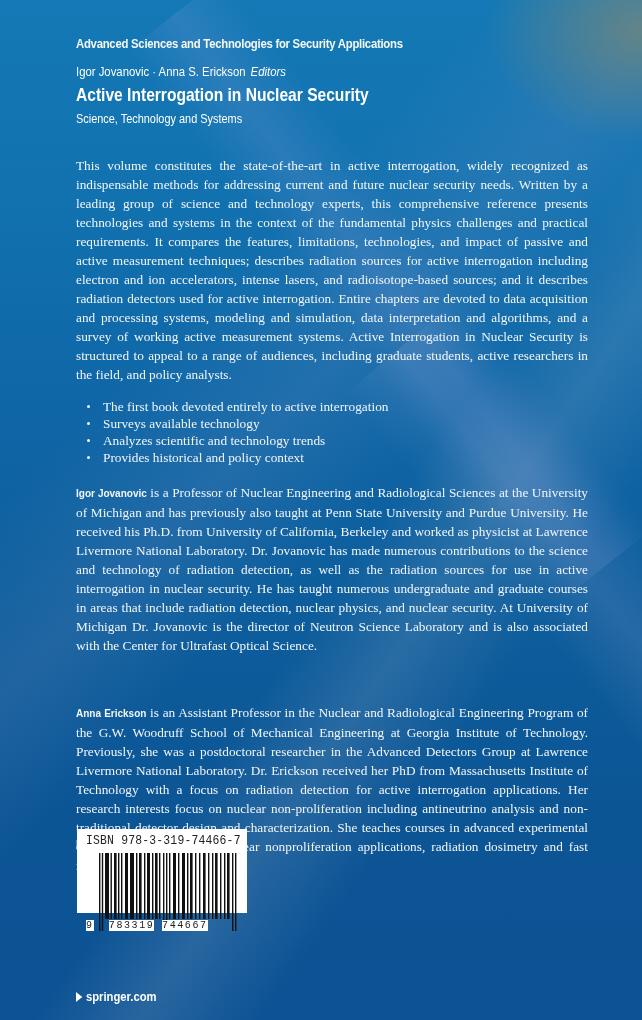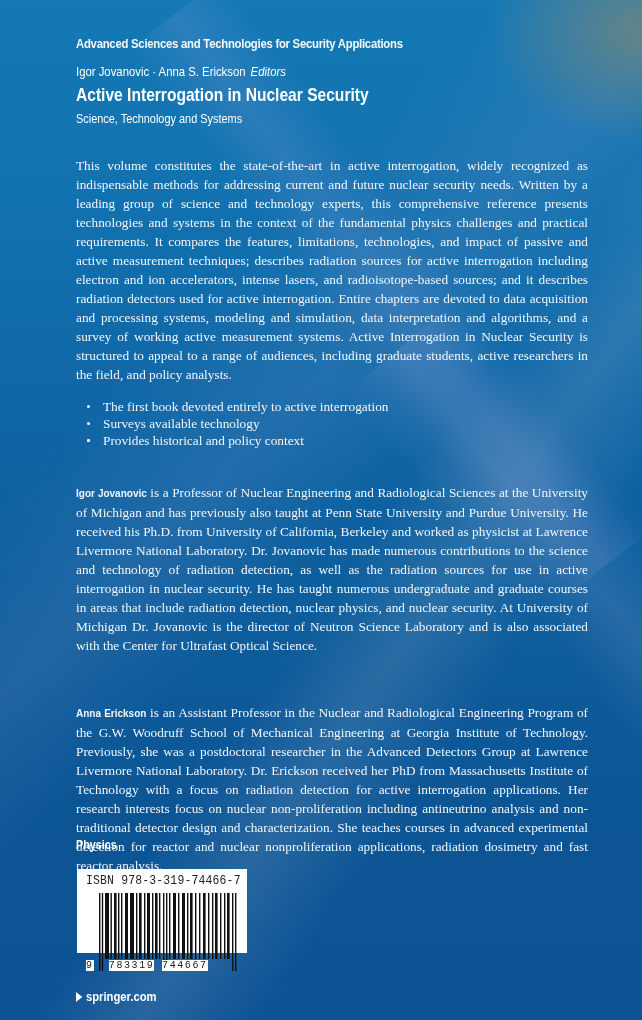--- a/index.html
+++ b/index.html
@@ -64,21 +64,21 @@
   }
   .p2 { top: 483px; }
   .p3 { top: 655px; margin-top: 48px; }
   .bio-name { font-family: "Liberation Sans", sans-serif; font-weight: bold; font-size: 10px; }
   .category {
     position: absolute; left: 0; top: 838px; font-family: "Liberation Sans", sans-serif;
     font-size: 12.5px; font-weight: bold; transform: scaleX(0.86); transform-origin: left top;
     white-space: nowrap;
   }
   .barcode-box {
-    position: absolute; left: 1px; top: 869px; width: 170px; height: 84px;
+    position: absolute; left: 1px; top: 829px; width: 170px; height: 84px;
     background: #ffffff;
   }
   .isbn-label {
     position: absolute; left: 9px; top: 5px; font-family: "Liberation Mono", monospace;
     font-size: 12px; color: #222; letter-spacing: 0.2px; white-space: nowrap;
     transform: scaleX(0.95); transform-origin: left top;
   }
   .bars {
     position: absolute; left: 22px; top: 24px; width: 140px; height: 78px;
   }
@@ -113,21 +113,21 @@
     </div>
 
     <div class="title">Active Interrogation in Nuclear Security</div>
     <div class="subtitle">Science, Technology and Systems</div>
 
     <p class="body-text p1">This volume constitutes the state-of-the-art in active interrogation, widely recognized as indispensable methods for addressing current and future nuclear security needs. Written by a leading group of science and technology experts, this comprehensive reference presents technologies and systems in the context of the fundamental physics challenges and practical requirements. It compares the features, limitations, technologies, and impact of passive and active measurement techniques; describes radiation sources for active interrogation including electron and ion accelerators, intense lasers, and radioisotope-based sources; and it describes radiation detectors used for active interrogation. Entire chapters are devoted to data acquisition and processing systems, modeling and simulation, data interpretation and algorithms, and a survey of working active measurement systems. Active Interrogation in Nuclear Security is structured to appeal to a range of audiences, including graduate students, active researchers in the field, and policy analysts.</p>
 
     <ul class="bullets">
       <li><span class="dot"></span><span>The first book devoted entirely to active interrogation</span></li>
       <li><span class="dot"></span><span>Surveys available technology</span></li>
-      <li><span class="dot"></span></li>
+      <li><span class="dot"></span><span>Analyzes scientific and technology trends</span></li>
       <li><span class="dot"></span><span>Provides historical and policy context</span></li>
     </ul>
 
     <p class="body-text p2"><span class="bio-name">Igor Jovanovic</span><span> is a Professor of Nuclear Engineering and Radiological Sciences at the University of Michigan and has previously also taught at Penn State University and Purdue University. He received his Ph.D. from University of California, Berkeley and worked as physicist at Lawrence Livermore National Laboratory. Dr. Jovanovic has made numerous contributions to the science and technology of radiation detection, as well as the radiation sources for use in active interrogation in nuclear security. He has taught numerous undergraduate and graduate courses in areas that include radiation detection, nuclear physics, and nuclear security. At University of Michigan Dr. Jovanovic is the director of Neutron Science Laboratory and is also associated with the Center for Ultrafast Optical Science.</span></p>
 
     <p class="body-text p3"><span class="bio-name">Anna Erickson</span><span> is an Assistant Professor in the Nuclear and Radiological Engineering Program of the G.W. Woodruff School of Mechanical Engineering at Georgia Institute of Technology. Previously, she was a postdoctoral researcher in the Advanced Detectors Group at Lawrence Livermore National Laboratory. Dr. Erickson received her PhD from Massachusetts Institute of Technology with a focus on radiation detection for active interrogation applications. Her research interests focus on nuclear non-proliferation including antineutrino analysis and non-traditional detector design and characterization. She teaches courses in advanced experimental detection for reactor and nuclear nonproliferation applications, radiation dosimetry and fast reactor analysis.</span></p>
 
     <div class="category">Physics</div>
 
     <div class="barcode-box">

